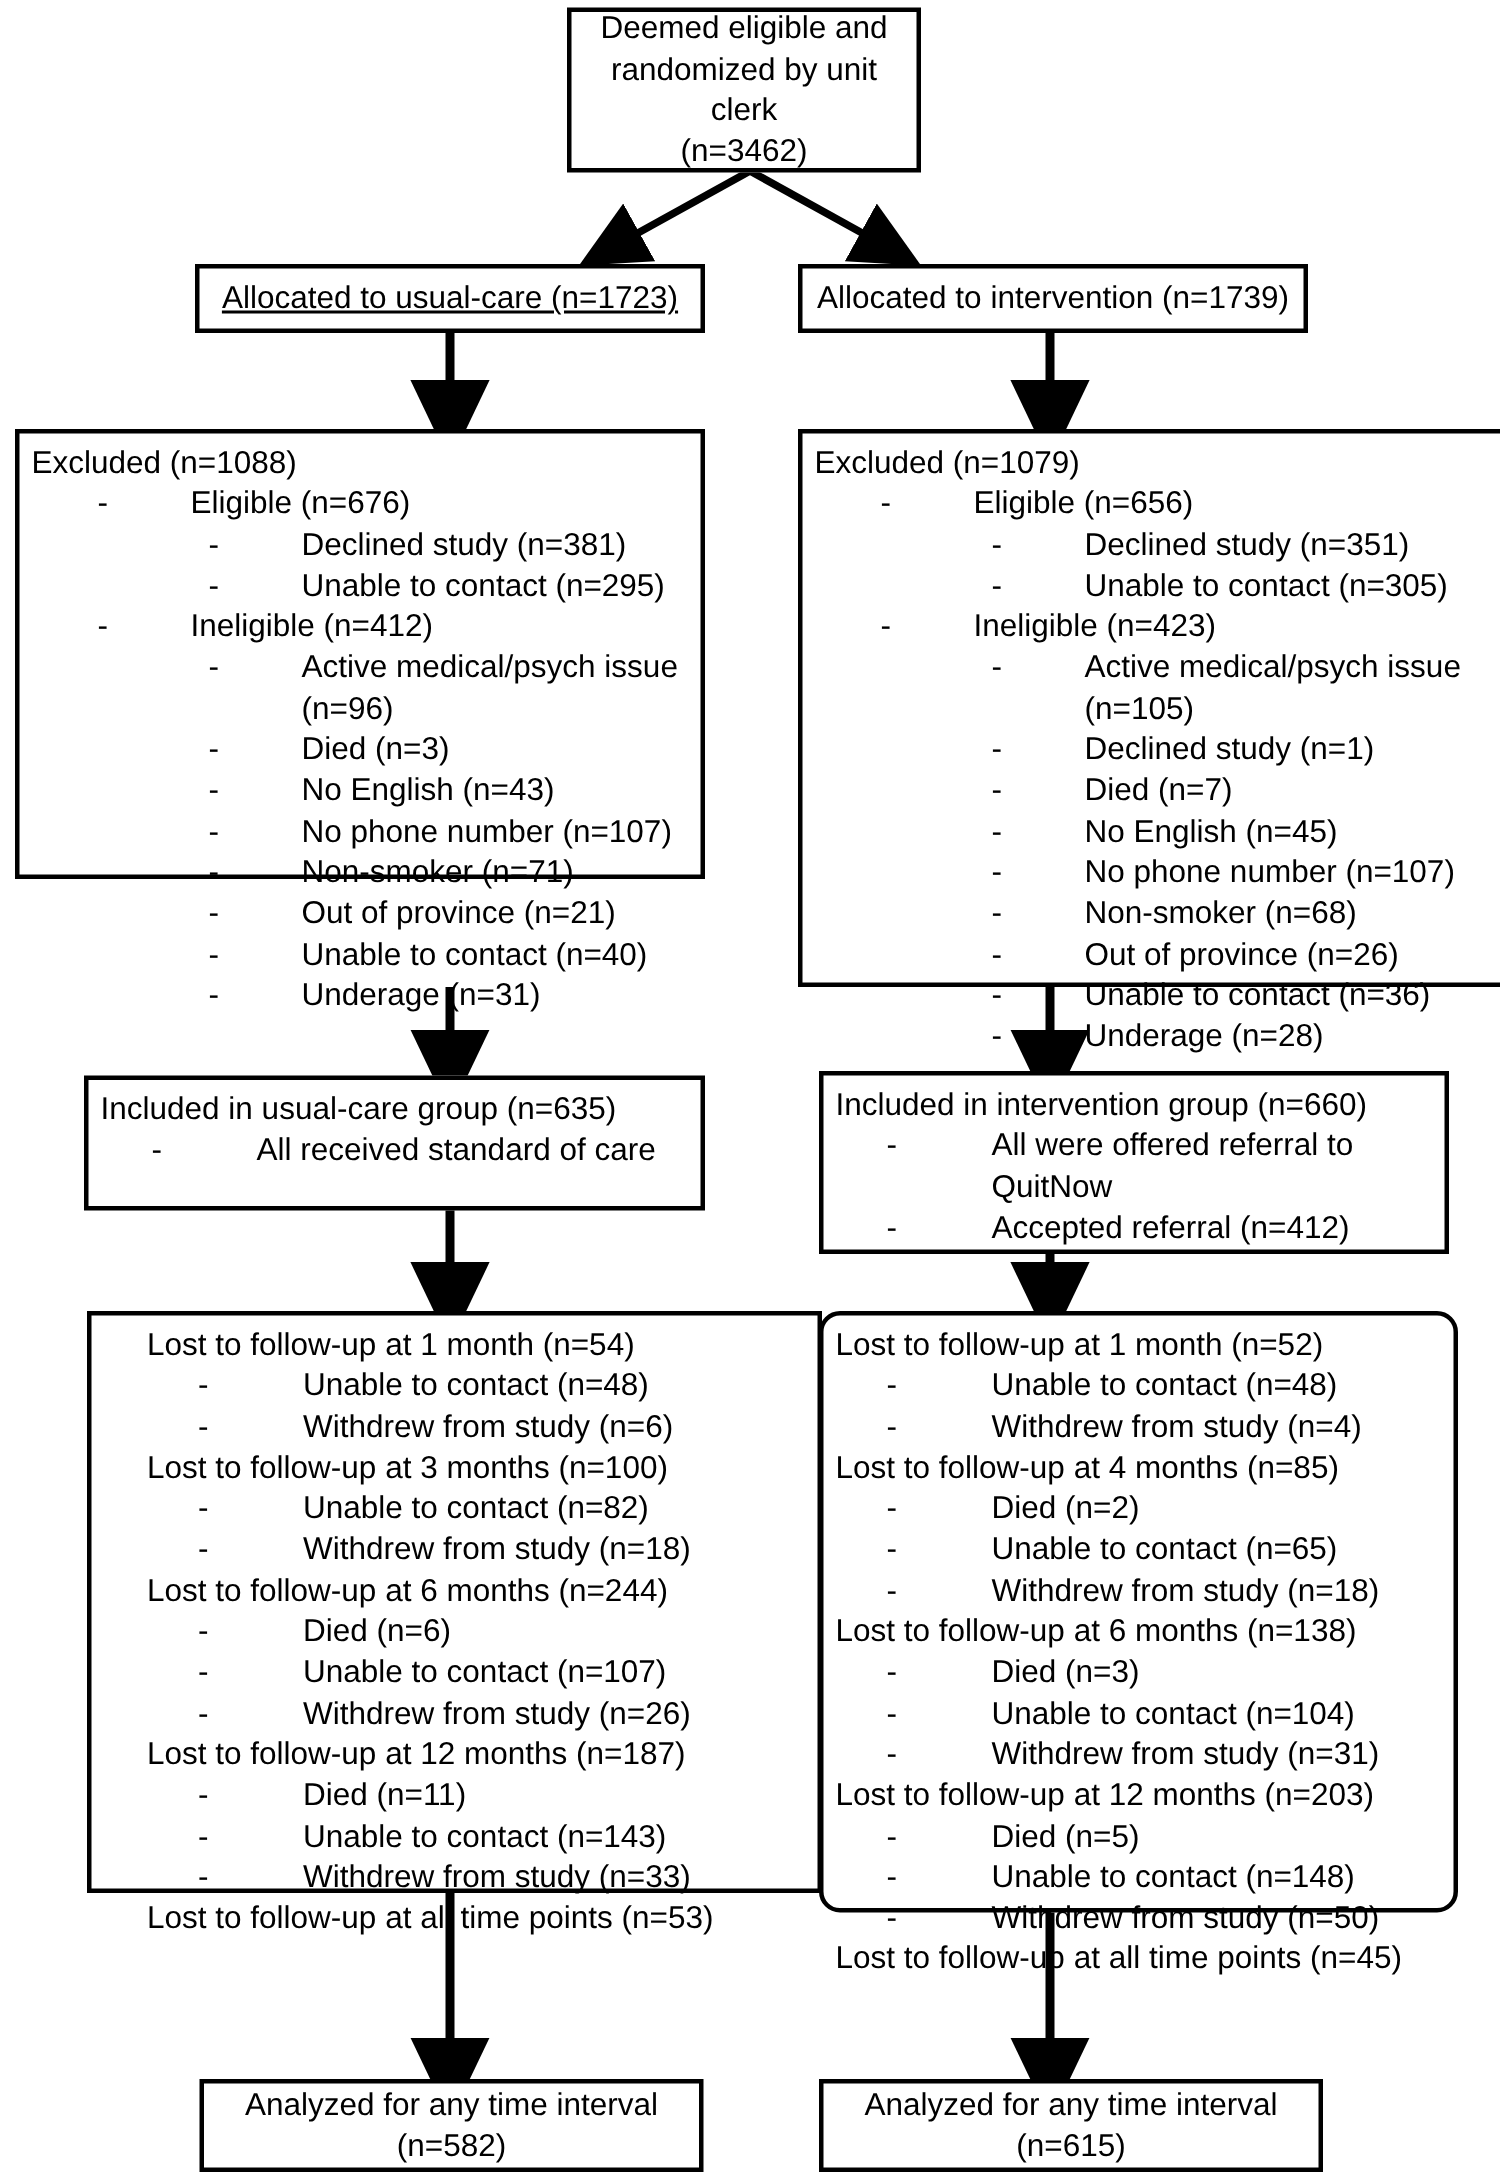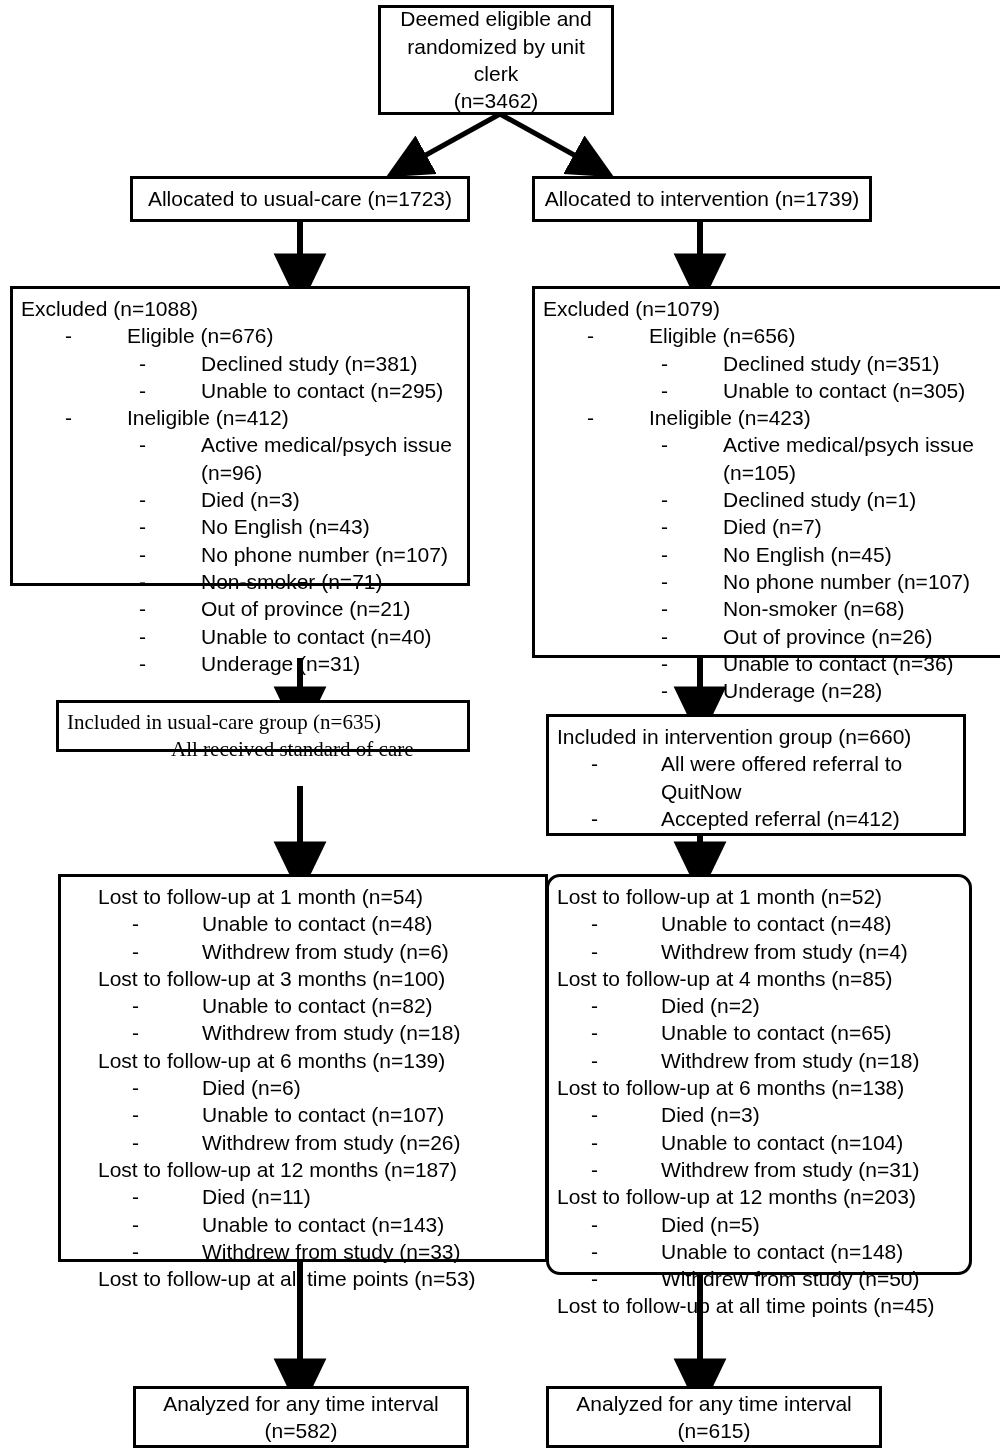--- a/index.html
+++ b/index.html
@@ -101,21 +101,21 @@
     <line x1="700" y1="1275" x2="700" y2="1386" stroke="#000000" stroke-width="6" marker-end="url(#ah)"></line>
   </svg>
 
   <div class="node centered" style="left:378px; top:5px; width:236px; height:110px;">
     <span class="line">Deemed eligible and</span>
     <span class="line">randomized by unit</span>
     <span class="line">clerk</span>
     <span class="line">(n=3462)</span>
   </div>
 
-  <div class="node centered" style="left:130px; top:176px; width:340px; height:46px;">
+  <div class="node centered" style="left:130px; top:176px; width:340px; height:46px;text-decoration:underline;">
     <span class="line">Allocated to usual-care (n=1723)</span>
   </div>
 
   <div class="node centered" style="left:532px; top:176px; width:340px; height:46px;">
     <span class="line">Allocated to intervention (n=1739)</span>
   </div>
 
   <div class="node listish" style="left:10px; top:286px; width:460px; height:300px;">
     <div class="line">Excluded (n=1088)</div>
     <div>
@@ -221,21 +221,21 @@
           <span class="dash">-</span>
           <span class="rowtext">Unable to contact (n=36)</span>
         </div>
         <div class="row lvl2">
           <span class="dash">-</span>
           <span class="rowtext">Underage (n=28)</span>
         </div>
       </div>
   </div>
 
-  <div class="node listish inc" style="left:56px; top:700px; width:414px; height:52px;font-family:Liberation Serif, serif;">
+  <div class="node listish inc" style="left:56px; top:717px; width:414px; height:90px;">
     <div class="line">Included in usual-care group (n=635)</div>
     <div>
         <div class="row lvl1">
           <span class="dash">-</span>
           <span class="rowtext">All received standard of care</span>
         </div>
       </div>
   </div>
 
   <div class="node listish inc" style="left:546px; top:714px; width:420px; height:122px;">
@@ -270,21 +270,21 @@
         </div>
         <div class="row lvl1">
           <span class="dash">-</span>
           <span class="rowtext">Unable to contact (n=82)</span>
         </div>
         <div class="row lvl1">
           <span class="dash">-</span>
           <span class="rowtext">Withdrew from study (n=18)</span>
         </div>
         <div class="row lvl0">
-          <span class="rowtext">Lost to follow-up at 6 months (n=139)</span>
+          <span class="rowtext">Lost to follow-up at 6 months (n=244)</span>
         </div>
         <div class="row lvl1">
           <span class="dash">-</span>
           <span class="rowtext">Died (n=6)</span>
         </div>
         <div class="row lvl1">
           <span class="dash">-</span>
           <span class="rowtext">Unable to contact (n=107)</span>
         </div>
         <div class="row lvl1">

